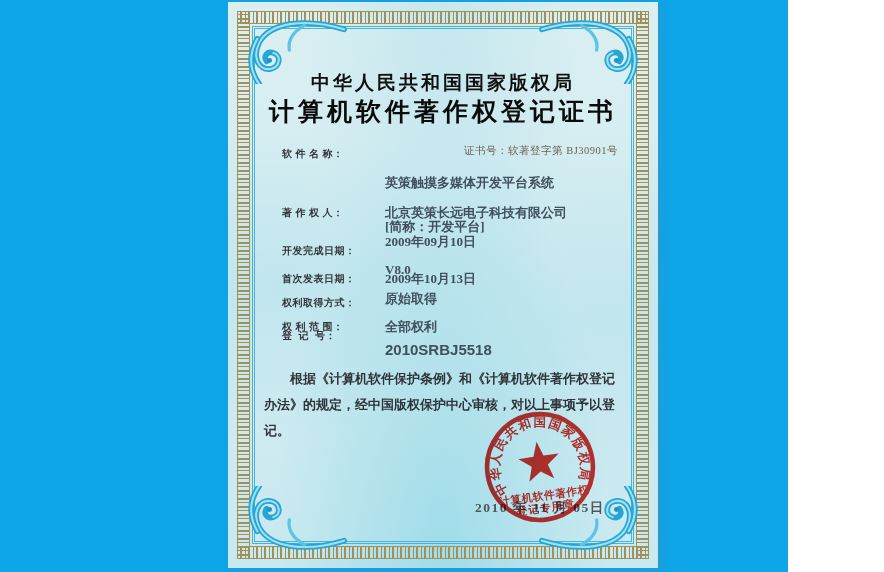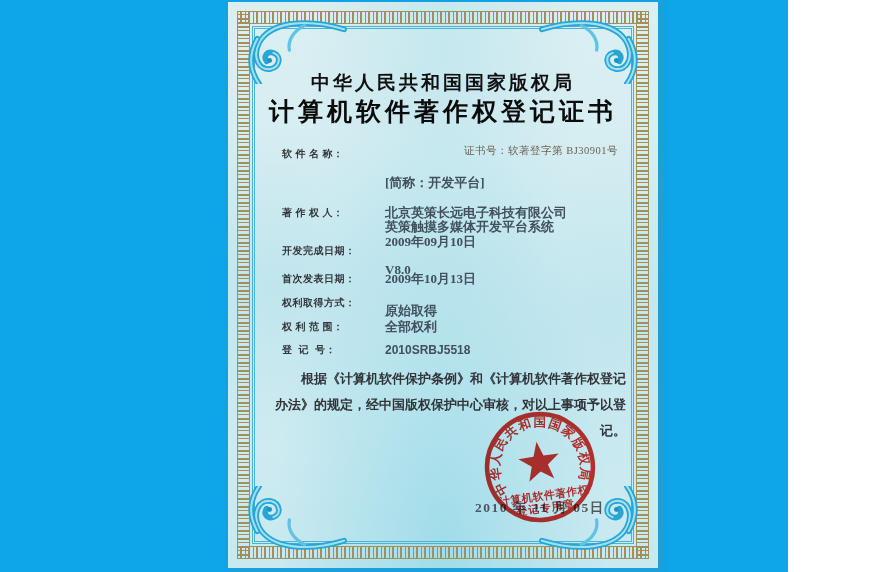--- a/index.html
+++ b/index.html
@@ -74,21 +74,21 @@
     font-size:10px; font-weight:700; color:#33363a; letter-spacing:.5px;
   }
   .fvalue {
     position:absolute; left:157px; white-space:pre;
     font-size:13px; color:#41505c; line-height:14.5px; font-weight:600;
   }
 
   .statement {
     position:absolute; left:36px; top:364px; width:362px;
     font-size:13px; color:#303438; line-height:26px;
-    text-indent:2em; font-weight:600;text-align:right;
+    text-indent:2em; font-weight:600;
   }
 
   .issue-date {
     position:absolute; left:247px; top:497px; z-index:1;
     font-size:13.5px; color:#4e565e; letter-spacing:1.5px; font-weight:600;
   }
 
   .seal { position:absolute; left:253px; top:406px; width:118px; height:118px;
           z-index:2; opacity:.93; mix-blend-mode:multiply; }
   .seal text { font-family:"Liberation Sans", sans-serif; font-weight:700; }
@@ -148,42 +148,42 @@
     </svg>
 
     <div class="content">
 
       <div class="authority">中华人民共和国国家版权局</div>
       <div class="cert-title">计算机软件著作权登记证书</div>
       <div class="cert-no">证书号：软著登字第 BJ30901号</div>
 
       <div class="flabel" style="top:145px">软 件 名 称：</div>
       <div class="fvalue" style="top:145px">
+        <div>英策触摸多媒体开发平台系统</div>
         <div>[简称：开发平台]</div>
-        <div>英策触摸多媒体开发平台系统</div>
         <div>V8.0</div>
       </div>
 
       <div class="flabel" style="top:204px">著 作 权 人：</div>
       <div class="fvalue" style="top:204px">北京英策长远电子科技有限公司</div>
 
       <div class="flabel" style="top:242px">开发完成日期：</div>
       <div class="fvalue" style="top:233px">2009年09月10日</div>
 
       <div class="flabel" style="top:270px">首次发表日期：</div>
       <div class="fvalue" style="top:270px">2009年10月13日</div>
 
       <div class="flabel" style="top:294px">权利取得方式：</div>
-      <div class="fvalue" style="top:302px">原始取得</div>
+      <div class="fvalue" style="top:290px">原始取得</div>
 
       <div class="flabel" style="top:318px">权 利 范 围：</div>
       <div class="fvalue" style="top:318px">全部权利</div>
 
-      <div class="flabel" style="top:341px">登  记  号：</div>
-      <div class="fvalue" style="top:341px; font-family:'Liberation Sans',sans-serif; font-size:12px;">2010SRBJ5518</div>
+      <div class="flabel" style="top:327px">登  记  号：</div>
+      <div class="fvalue" style="top:341px; font-family:'Liberation Sans',sans-serif; font-size:15px;">2010SRBJ5518</div>
 
       <p class="statement">根据《计算机软件保护条例》和《计算机软件著作权登记办法》的规定，经中国版权保护中心审核，对以上事项予以登记。</p>
 
       <div class="issue-date">2010 年 11 月 05日</div>
 
       <svg class="seal" viewBox="0 0 116 116">
         <defs>
           <path id="sealArc" d="M 23.4,78 A 40,40 0 1 1 92.6,78"></path>
         </defs>
         <g transform="rotate(-8 58 58)">

